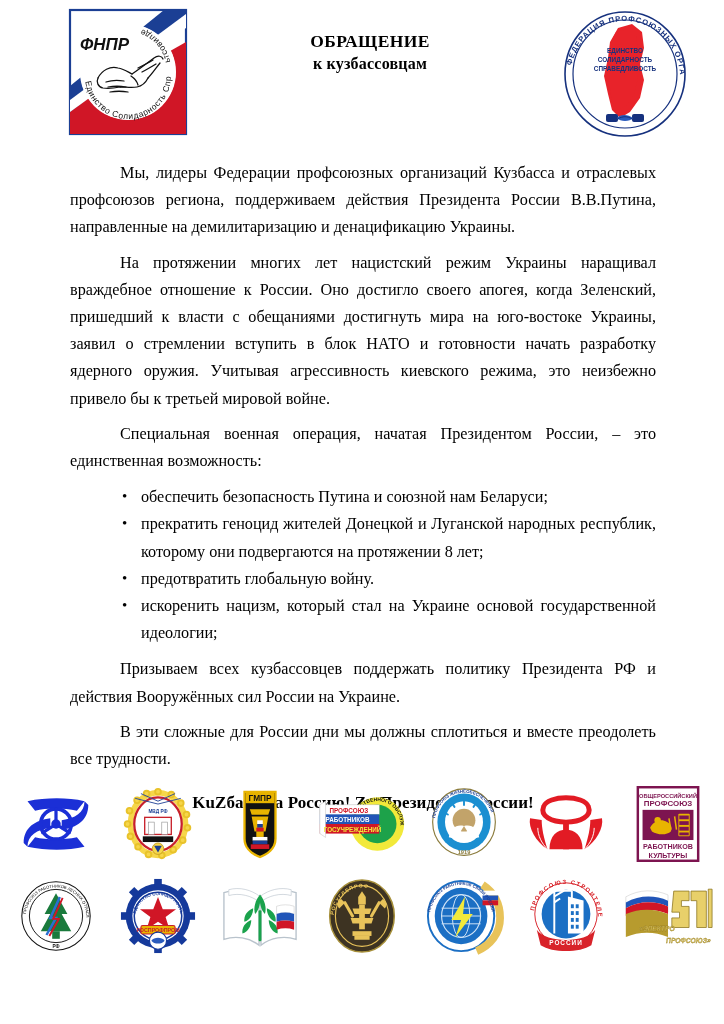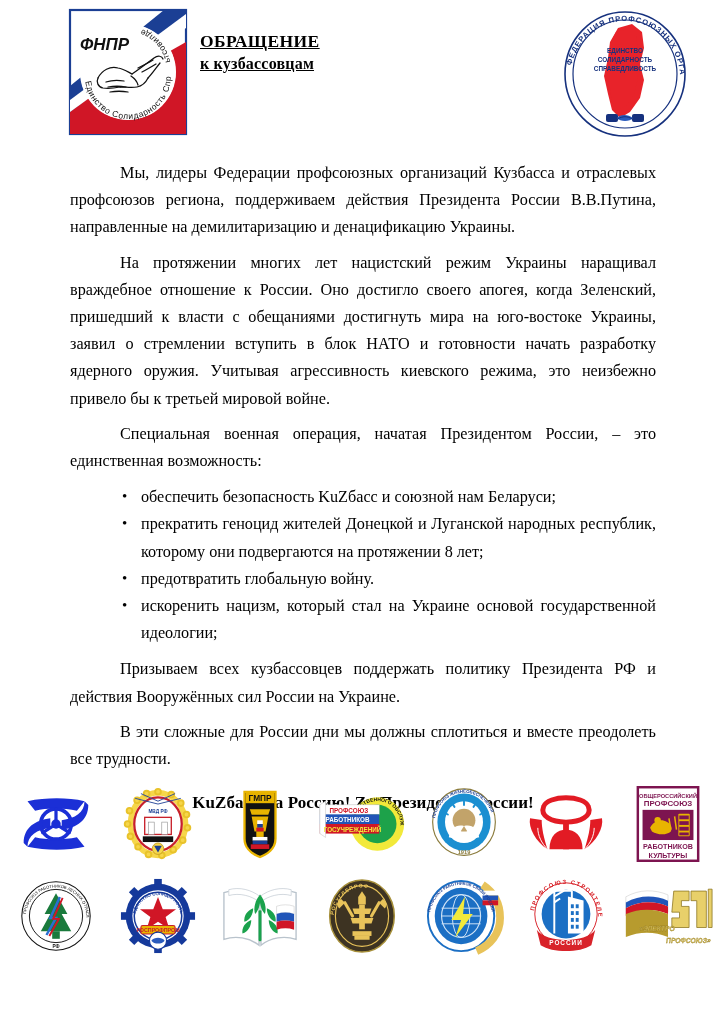--- a/index.html
+++ b/index.html
@@ -35,22 +35,21 @@
     left: 558px;
     top: 8px;
     width: 134px;
     height: 132px;
   }
   .doc-title {
     position: absolute;
     left: 200px;
     top: 32px;
     width: 340px;
-    text-align: left;
-    text-decoration: underline;
+    text-align: center;
   }
   .doc-title .t1 {
     font-size: 17.5px;
     font-weight: bold;
     letter-spacing: .4px;
     line-height: 1.1;
   }
   .doc-title .t2 {
     font-size: 16px;
     font-weight: bold;
@@ -211,21 +210,21 @@
     </div>
   </div>
 
   <div class="body-text">
 
     <p class="para">Мы, лидеры Федерации профсоюзных организаций Кузбасса и отраслевых профсоюзов региона, поддерживаем действия Президента России В.В.Путина, направленные на демилитаризацию и денацификацию Украины.</p>
     <p class="para">На протяжении многих лет нацистский режим Украины наращивал враждебное отношение к России. Оно достигло своего апогея, когда Зеленский, пришедший к власти с обещаниями достигнуть мира на юго-востоке Украины, заявил о стремлении вступить в блок НАТО и готовности начать разработку ядерного оружия. Учитывая агрессивность киевского режима, это неизбежно привело бы к третьей мировой войне.</p>
     <p class="para">Специальная военная операция, начатая Президентом России, – это единственная возможность:</p>
 
     <ul class="bullets">
-      <li>обеспечить безопасность KuZбасс и союзной нам Беларуси;</li>
+      <li>обеспечить безопасность Путина и союзной нам Беларуси;</li>
       <li>прекратить геноцид жителей Донецкой и Луганской народных республик, которому они подвергаются на протяжении 8 лет;</li>
       <li>предотвратить глобальную войну.</li>
       <li>искоренить нацизм, который стал на Украине основой государственной идеологии;</li>
     </ul>
 
     <p class="para after-bullets">Призываем всех кузбассовцев поддержать политику Президента РФ и действия Вооружённых сил России на Украине.</p>
     <p class="para">В эти сложные для России дни мы должны сплотиться и вместе преодолеть все трудности.</p>
 
     <div class="slogan">KuZбасс Zа Россию! Zа Президента России!</div>
   </div>

